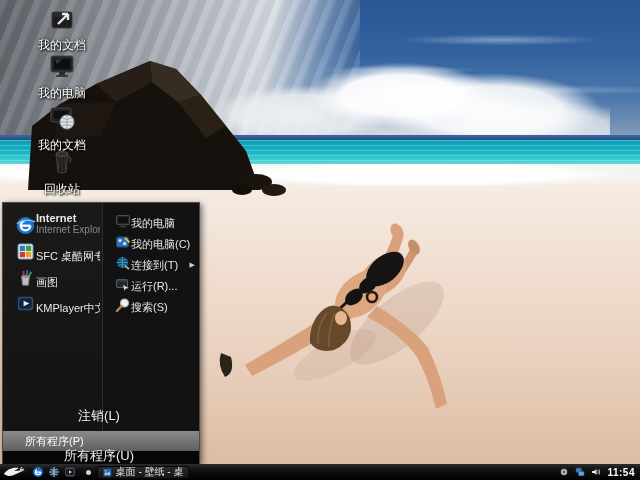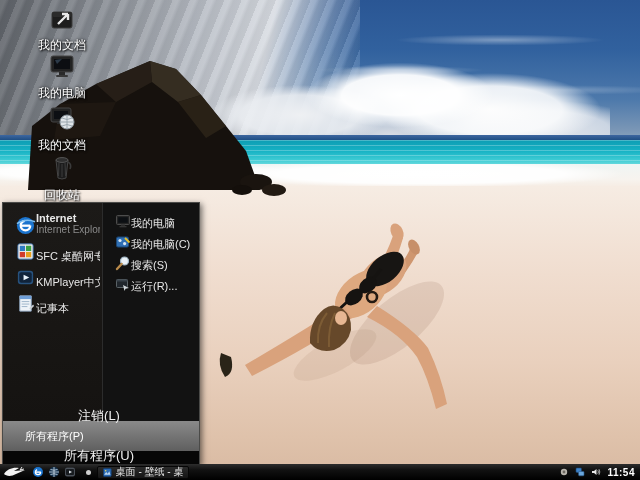--- a/index.html
+++ b/index.html
@@ -57,21 +57,21 @@
   #smright{width:97px;background:#121212;border-left:1px solid #2c2c2c;padding-top:7px;}
   .smitem{display:flex;align-items:flex-end;padding:2px 2px 2px 12px;color:#e8e8e8;
     font-size:11px;line-height:12px;cursor:default;}
   #smleft .smitem{min-height:26px;}
   #smright .smitem{min-height:21px;font-size:11px;}
   .smicon{flex:0 0 auto;width:21px;height:21px;}
   #smright .smicon{width:16px;height:16px;}
   .smtext{white-space:nowrap;overflow:hidden;}
   .smsub{display:block;color:#8b8b8b;font-size:10px;}
   .smarrow{margin-left:auto;color:#cfcfcf;font-size:7px;padding-right:2px;}
-  #allprogs{height:30px;display:flex;align-items:center;padding-left:22px;
+  #allprogs{height:20px;display:flex;align-items:center;padding-left:22px;
     background:linear-gradient(180deg,#8a8a8a,#5f5f5f);color:#fff;font-size:11px;}
   #session{height:14px;display:flex;align-items:center;justify-content:flex-end;
     gap:22px;background:#060606;color:#f0f0f0;font-size:13px;padding-right:4px;flex-direction:column;}
   .sessitem{cursor:default;}
 
   
   #taskbar{position:absolute;left:0;top:464px;width:640px;height:16px;
     background:linear-gradient(180deg,#2d2d2d 0%,#121212 35%,#000 100%);
     display:flex;align-items:center;color:#e8e8e8;}
   #startbtn{width:30px;height:16px;display:flex;align-items:center;justify-content:center;cursor:pointer;}
@@ -156,21 +156,21 @@
     <svg class="dig" viewBox="0 0 28 28">
       <rect x="3" y="4" width="20" height="14" rx="2" fill="#222" stroke="#444"></rect>
       <rect x="6" y="7" width="14" height="8" fill="#0d0f13"></rect>
       <rect x="9" y="18" width="6" height="2" fill="#2a2a2a"></rect>
       <circle cx="19" cy="18" r="7" fill="#dfe4e8"></circle>
       <circle cx="19" cy="18" r="7" fill="none" stroke="#8a949c"></circle>
       <path d="M12,18 H26 M19,11 V25 M14,14 Q19,17 24,14 M14,22 Q19,19 24,22" stroke="#9aa6ae" stroke-width="1" fill="none"></path>
     </svg>
     <span class="dlabel">我的文档</span>
   </div>
-  <div class="dicon" style="top:154px">
+  <div class="dicon" style="top:148px">
     <svg class="dig" viewBox="0 0 28 28">
       <path d="M8,6 Q14,9 20,6 L18,24 Q14,26 10,24 Z" fill="#1c1c1c" stroke="#454545"></path>
       <ellipse cx="14" cy="6" rx="6" ry="2.4" fill="#2e2e2e" stroke="#555"></ellipse>
       <path d="M11,9 L10.5,22 M14,10 L14,23 M17,9 L17.5,22" stroke="#3d3d3d" stroke-width="1" fill="none"></path>
       <path d="M20,8 Q24,10 22,15" stroke="#3a3a3a" stroke-width="1.6" fill="none"></path>
     </svg>
     <span class="dlabel">回收站</span>
   </div>
 
   <div id="startmenu">
@@ -195,39 +195,40 @@
           <svg class="smicon" viewBox="0 0 22 22">
             <rect x="3" y="3" width="16" height="16" rx="2" fill="#ececec" stroke="#3a6ea8"></rect>
             <rect x="5" y="5" width="5.5" height="5.5" fill="#2e7bc4"></rect>
             <rect x="11.5" y="5" width="5.5" height="5.5" fill="#3ba044"></rect>
             <rect x="5" y="11.5" width="5.5" height="5.5" fill="#d23c2c"></rect>
             <rect x="11.5" y="11.5" width="5.5" height="5.5" fill="#e8a020"></rect>
           </svg>
           <span class="smtext">SFC 桌酷网专用版</span>
         </div>
 
+        <div class="smitem">
+          <svg class="smicon" viewBox="0 0 22 22">
+            <path d="M7,10 L15,10 L14,19 L8,19 Z" fill="#b9bec4" stroke="#7c8288"></path>
+            <path d="M9,10 L9,4" stroke="#c23430" stroke-width="2"></path>
+            <path d="M12,10 L13,3" stroke="#2f66b0" stroke-width="2"></path>
+            <path d="M14.5,10 L17,5" stroke="#3f9a44" stroke-width="2"></path>
+            <ellipse cx="11" cy="10" rx="4.5" ry="1.4" fill="#8f959b"></ellipse>
+          </svg>
+          <span class="smtext">画图</span>
+        </div>
 
         <div class="smitem">
           <svg class="smicon" viewBox="0 0 22 22">
             <rect x="3" y="4" width="16" height="14" rx="3" fill="#27527e"></rect>
             <rect x="4.5" y="5.5" width="13" height="11" rx="2" fill="#10233a"></rect>
             <path d="M9,8 L15,11 L9,14 Z" fill="#e8f2fa"></path>
           </svg>
           <span class="smtext">KMPlayer中文版</span>
         </div>
 
-        <div class="smitem">
-          <svg class="smicon" viewBox="0 0 22 22">
-            <path d="M5,3 L17,3 L17,19 L5,19 Z" fill="#eef3f8" stroke="#8fa6c0"></path>
-            <rect x="5" y="3" width="12" height="3.4" fill="#6f9fd8"></rect>
-            <path d="M7,9 H15 M7,11.6 H15 M7,14.2 H13" stroke="#9db4c8" stroke-width="1"></path>
-            <path d="M15,16 L19,12 L20,13.5 L16,17.5 Z" fill="#c8cdd2" stroke="#7f8block58" stroke-width=".6"></path>
-          </svg>
-          <span class="smtext">记事本</span>
-        </div>
 
       </div>
 
       <div id="smright">
 
         <div class="smitem">
           <svg class="smicon" viewBox="0 0 16 16">
             <rect x="1.5" y="2.5" width="13" height="9" rx="1" fill="#242424" stroke="#4c4c4c"></rect>
             <rect x="3.2" y="4.2" width="9.6" height="5.6" fill="#0c0f13"></rect>
             <rect x="6" y="11.5" width="4" height="1.6" fill="#2b2b2b"></rect>
@@ -239,36 +240,45 @@
         <div class="smitem">
           <svg class="smicon" viewBox="0 0 16 16">
             <rect x="1.5" y="3" width="12" height="10" rx="1.5" fill="#2f6fb4" stroke="#1c4876"></rect>
             <circle cx="5" cy="6.5" r="1.6" fill="#d8e8f6"></circle>
             <circle cx="9.6" cy="9.6" r="1.6" fill="#d8e8f6"></circle>
             <path d="M10,4 L14.5,8.5" stroke="#e8c028" stroke-width="1.8"></path>
           </svg>
           <span class="smtext">我的电脑(C)</span>
         </div>
 
-
-        <div class="smitem">
-          <svg class="smicon" viewBox="0 0 16 16">
-            <circle cx="9.5" cy="6" r="4" fill="#eaf2f8" stroke="#9fb4c4" stroke-width="1.2"></circle>
-            <path d="M6.6,9 L2,14" stroke="#b98a4a" stroke-width="2.4" stroke-linecap="round"></path>
-          </svg>
-          <span class="smtext">搜索(S)</span>
+        <div class="smitem">
+          <svg class="smicon" viewBox="0 0 16 16">
+            <circle cx="7.5" cy="7.5" r="5.8" fill="#14506e"></circle>
+            <path d="M2,7.5 H13 M7.5,2 V13 M3.4,4.5 Q7.5,6.5 11.6,4.5 M3.4,10.5 Q7.5,8.5 11.6,10.5" stroke="#3e9cc0" stroke-width=".9" fill="none"></path>
+            <path d="M10,11 L14,14" stroke="#9fb2bc" stroke-width="1.6"></path>
+          </svg>
+          <span class="smtext">连接到(T)</span>
+          <span class="smarrow">▶</span>
         </div>
 
         <div class="smitem">
           <svg class="smicon" viewBox="0 0 16 16">
             <rect x="1.5" y="3.5" width="11" height="8" rx="1" fill="#20262c" stroke="#5a6266"></rect>
             <rect x="1.5" y="3.5" width="11" height="2" fill="#39424a"></rect>
             <path d="M8,9 L14,12 L10.5,12.8 L9.5,15 Z" fill="#cfd6da"></path>
           </svg>
           <span class="smtext">运行(R)...</span>
+        </div>
+
+        <div class="smitem">
+          <svg class="smicon" viewBox="0 0 16 16">
+            <circle cx="9.5" cy="6" r="4" fill="#eaf2f8" stroke="#9fb4c4" stroke-width="1.2"></circle>
+            <path d="M6.6,9 L2,14" stroke="#b98a4a" stroke-width="2.4" stroke-linecap="round"></path>
+          </svg>
+          <span class="smtext">搜索(S)</span>
         </div>
       </div>
     </div>
 
     <div id="allprogs">
       <span>所有程序(P)</span>
     </div>
     <div id="session">
       <span class="sessitem">注销(L)</span>
       <span class="sessitem">所有程序(U)</span>

